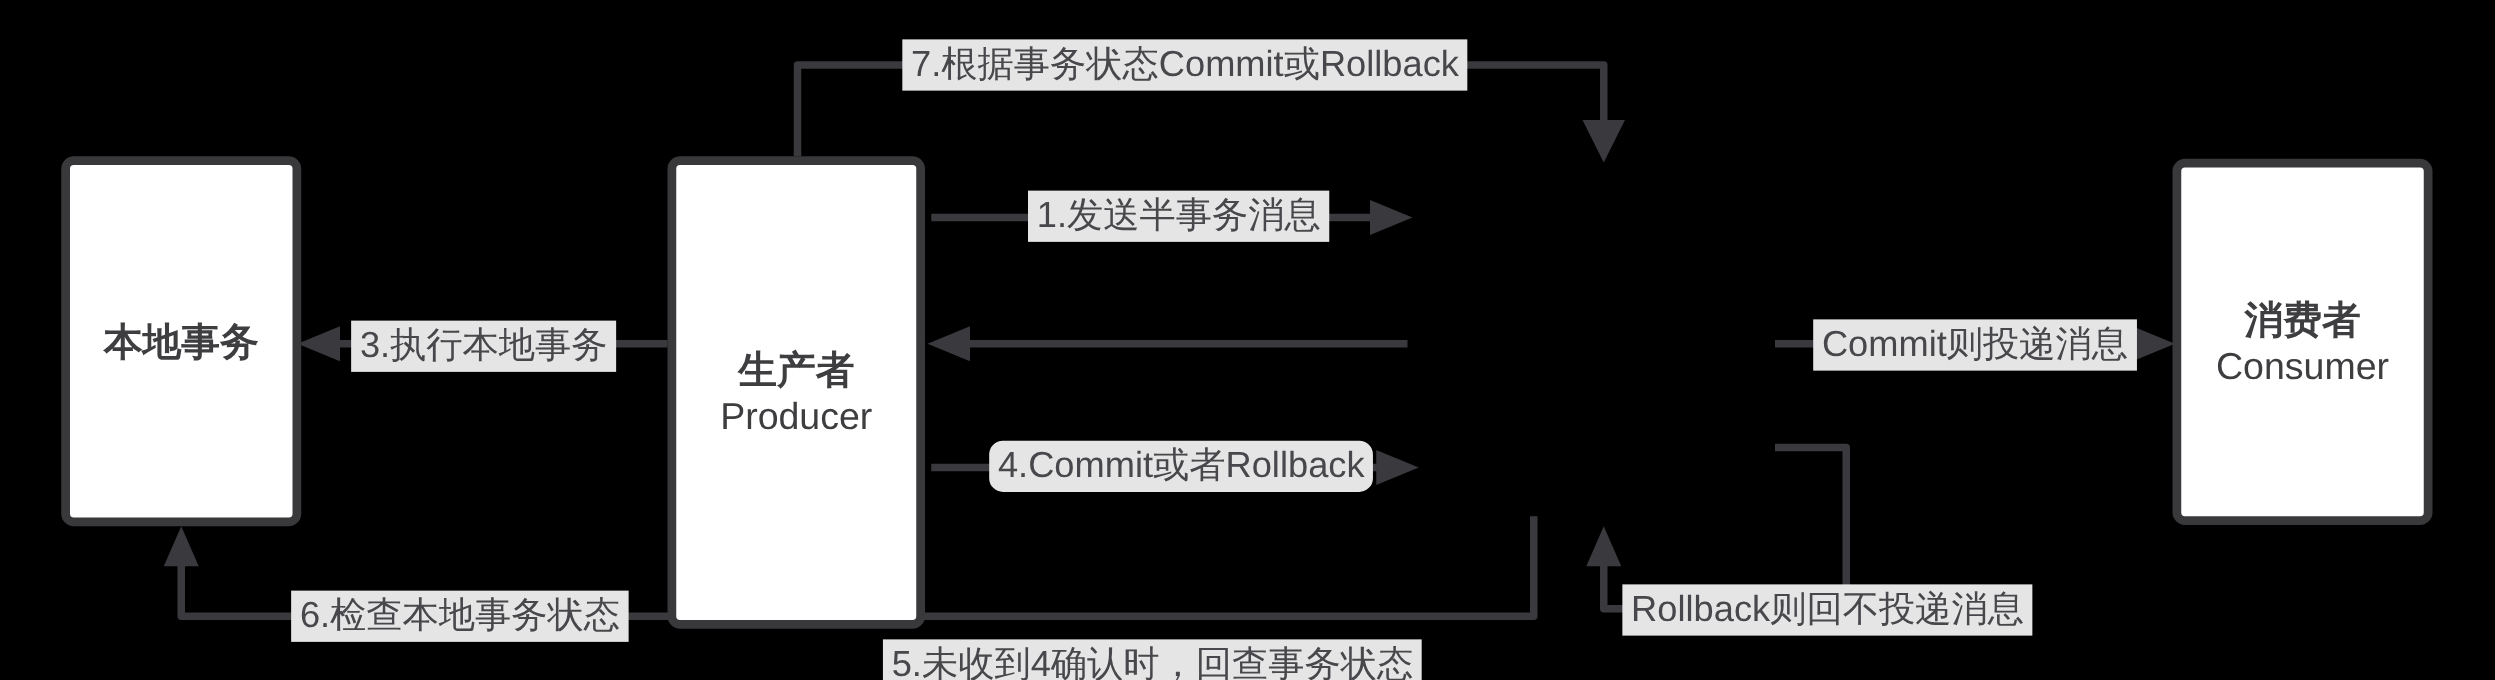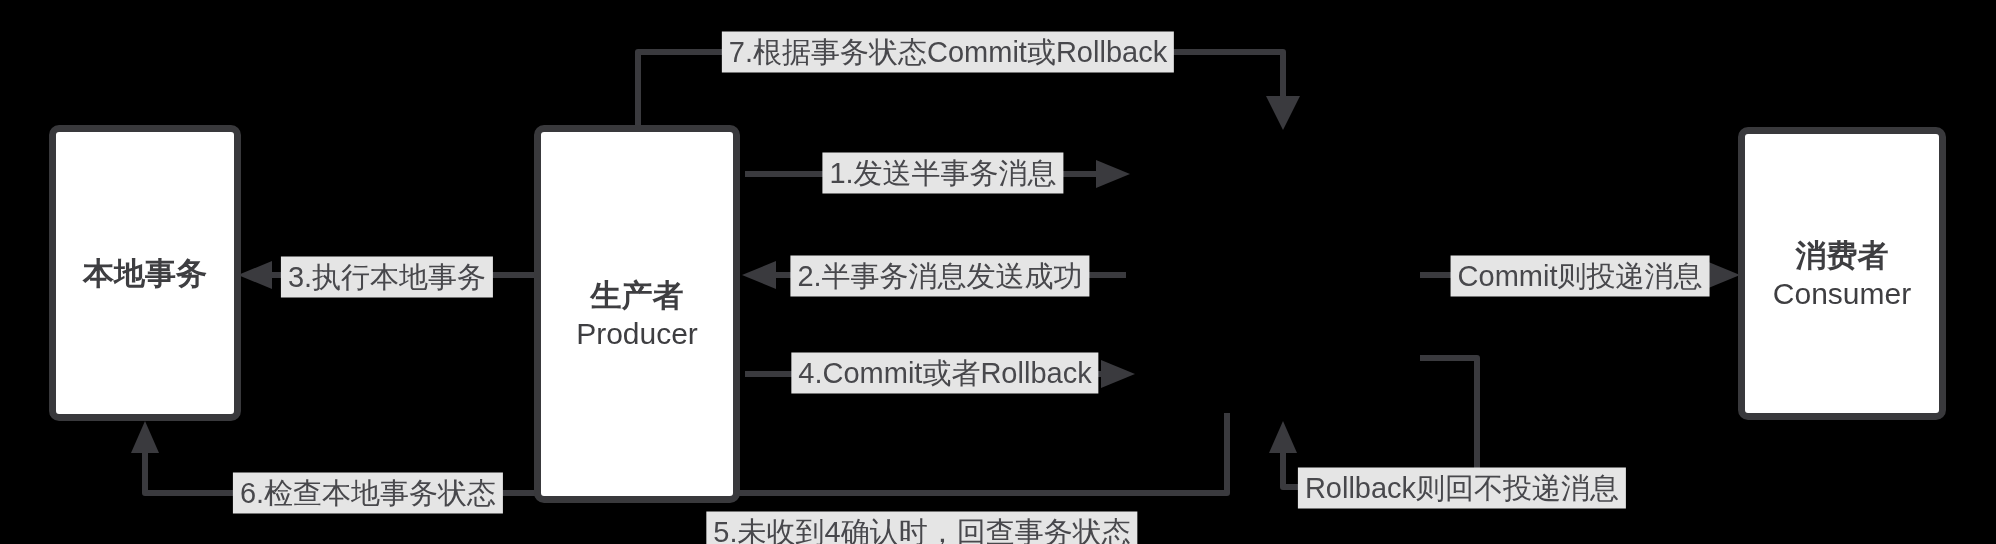--- a/index.html
+++ b/index.html
@@ -115,25 +115,24 @@
 
   <div class="node" style="left:1738px; top:127px; width:208px; height:293px;">
     <div class="title-zh">消费者</div>
     <div class="title-en">Consumer</div>
   </div>
 
   <div class="edge-label" style="left:948px; top:52px;">7.根据事务状态Commit或Rollback</div>
 
   <div class="edge-label" style="left:943px; top:173px;">1.发送半事务消息</div>
 
-  <div class="edge-label" style="left:940px; top:276px;">2.半事务消息发送成功</div>
 
   <div class="edge-label" style="left:387px; top:277px;">3.执行本地事务</div>
 
-  <div class="edge-label" style="left:945px; top:373px;">4.Commit或者Rollback</div>
+  <div class="edge-label" style="left:945px; top:373px;border-radius:11px;">4.Commit或者Rollback</div>
 
   <div class="edge-label" style="left:922px; top:492px;margin-top:40px;">5.未收到4确认时，回查事务状态</div>
 
   <div class="edge-label" style="left:368px; top:493px;">6.检查本地事务状态</div>
 
   <div class="edge-label" style="left:1462px; top:488px;">Rollback则回不投递消息</div>
 
   <div class="edge-label" style="left:1580px; top:276px;">Commit则投递消息</div>
 
 </div>

